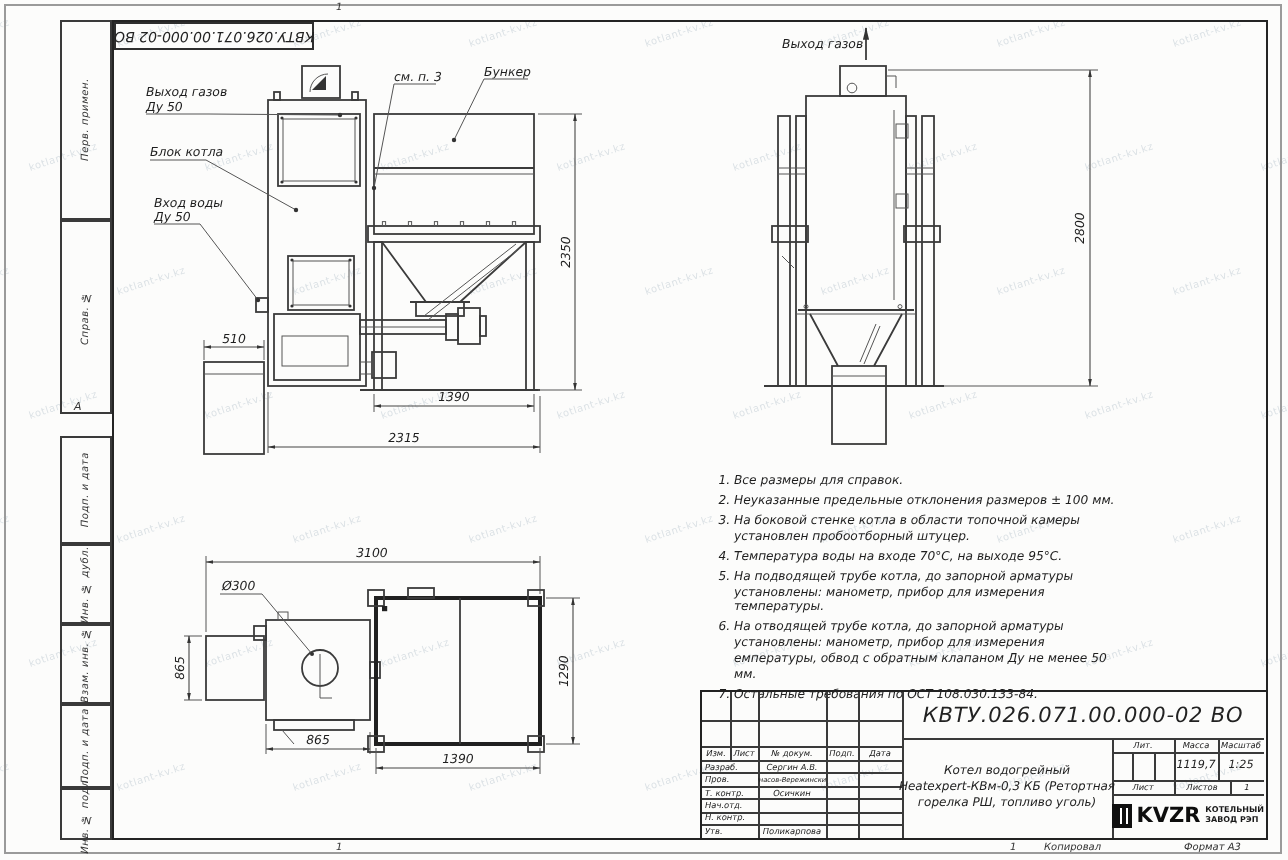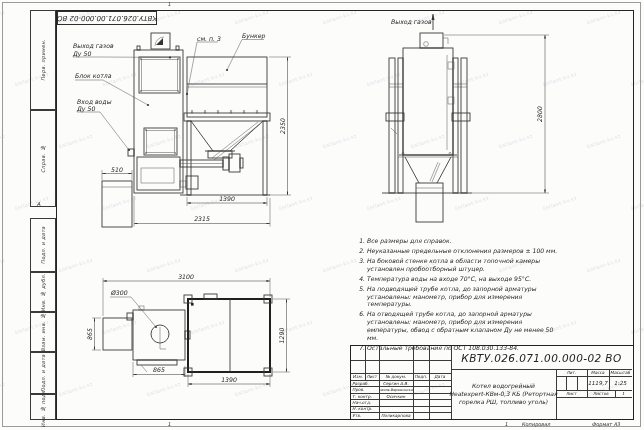--- a/index.html
+++ b/index.html
@@ -389,18 +389,26 @@
     </div>
 
     <div class="tc" style="left:205px;top:23px;width:31px;height:7px;">Лит.</div>
     <div class="tc" style="left:236px;top:23px;width:22px;height:7px;">Масса</div>
     <div class="tc" style="left:258px;top:23px;width:23px;height:7px;">Масштаб</div>
     <div class="tc mid" style="left:236px;top:30px;width:22px;height:14px;">1119,7</div>
     <div class="tc mid" style="left:258px;top:30px;width:23px;height:14px;">1:25</div>
     <div class="tc" style="left:205px;top:44px;width:31px;height:7px;">Лист</div>
     <div class="tc" style="left:236px;top:44px;width:28px;height:7px;">Листов</div>
     <div class="tc" style="left:264px;top:44px;width:17px;height:7px;">1</div>
+    <div class="logo-cell" style="left:205px;top:51px;width:76px;height:21.6px;">
+      <div class="logo-mark"></div>
+      <div class="logo-abbr">KVZR</div>
+      <div class="logo-lines">
+        <span>КОТЕЛЬНЫЙ</span>
+        <span>ЗАВОД РЭП</span>
+      </div>
+    </div>
   </div>
 
   <div class="bstrip" style="left:505px;top:421px;">1</div>
   <div class="bstrip" style="left:522px;top:421px;">Копировал</div>
   <div class="bstrip" style="left:592px;top:421px;">Формат А3</div>
 </div>
 
 </body></html>

